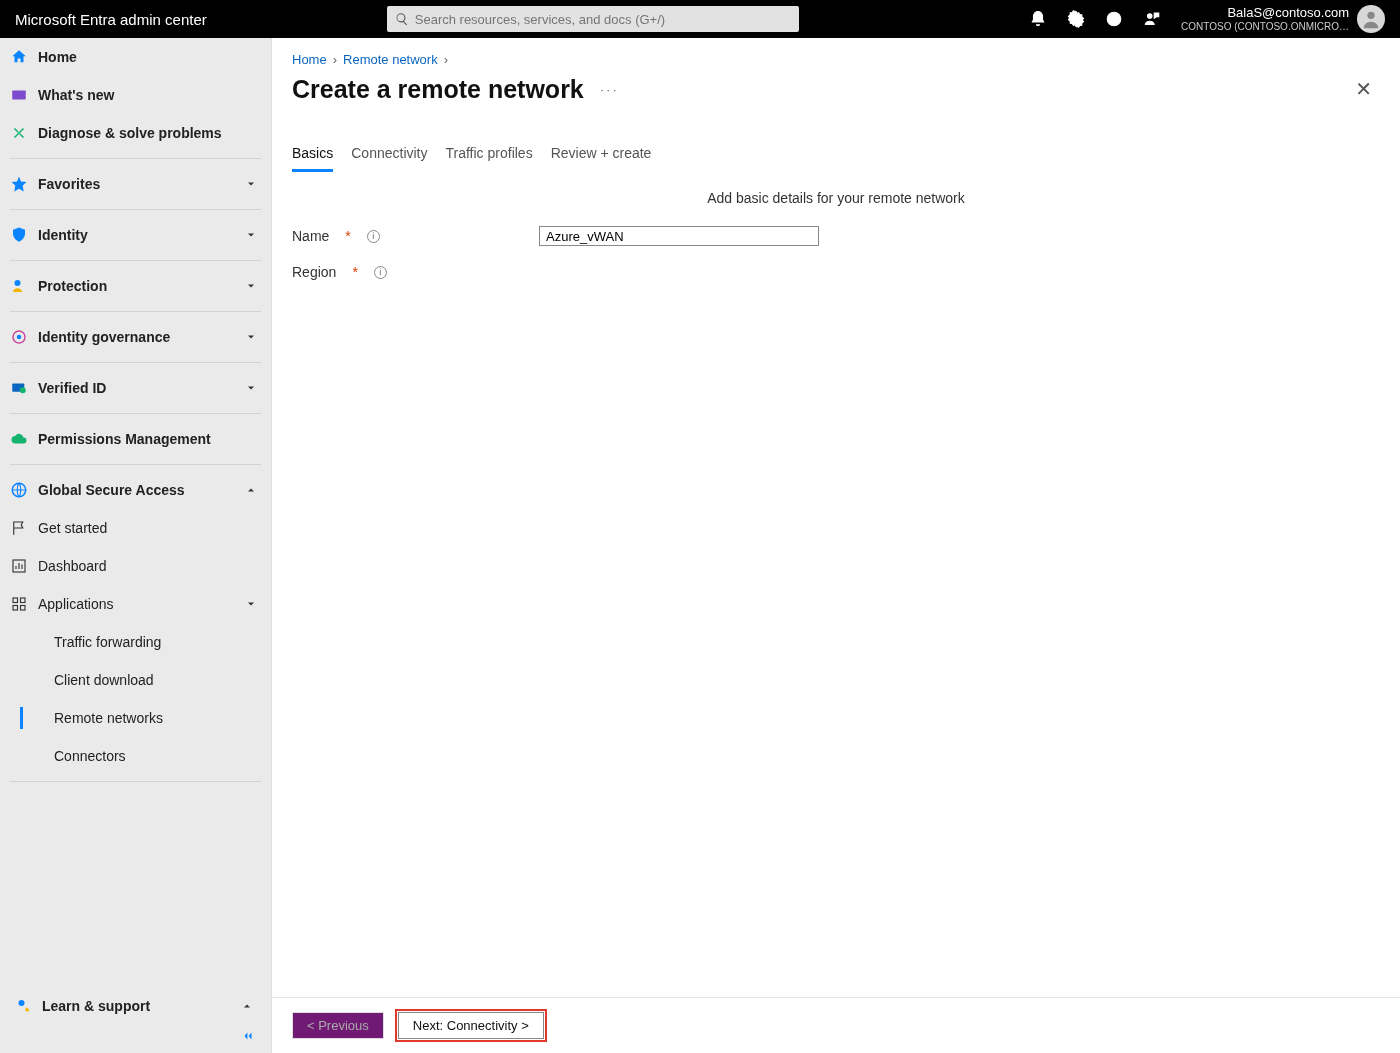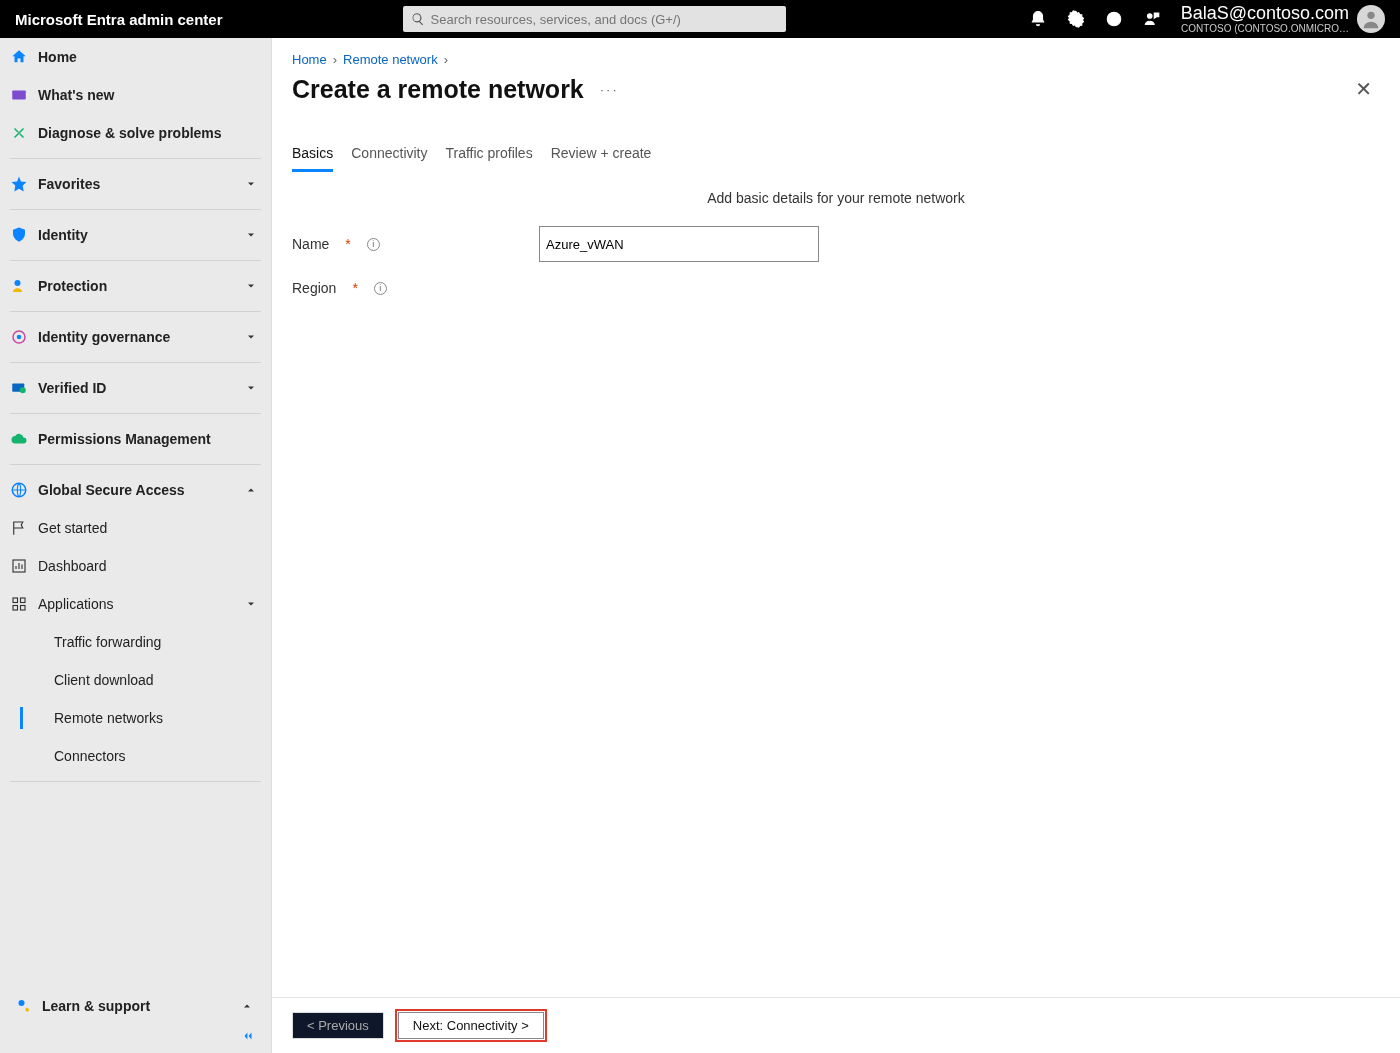--- a/index.html
+++ b/index.html
@@ -1,29 +1,29 @@
 <!DOCTYPE html>
 <html><head>
 <meta charset="utf-8">
 <style>
 * { box-sizing: border-box; margin: 0; padding: 0; font-family: "Segoe UI", Arial, sans-serif; }
 body { width: 1400px; height: 1053px; overflow: hidden; background: #fff; }
 
 
 .topbar { height: 38px; background: #000; color: #fff; display: flex; align-items: center; padding: 0 15px; }
-.topbar .brand { font-size: 15px; font-weight: 700; }
-.topbar .search-wrap { margin-left: 180px; width: 383px; }
+.topbar .brand { font-size: 15px; font-weight: 400; }
+.topbar .search-wrap { margin-left: 180px; width: 412px; }
 .topbar .search-wrap .search-box { position: relative; background: #e2e2e2; border-radius: 2px; height: 26px; display: flex; align-items: center; padding: 0 8px; }
 .topbar .search-wrap svg { width: 14px; height: 14px; margin-right: 6px; fill: #555; }
 .topbar .search-wrap input { background: transparent; border: none; outline: none; font-size: 13px; flex: 1; color: #444; }
 .topbar .right { margin-left: auto; display: flex; align-items: center; gap: 0; }
 .topbar .icon-btn { width: 38px; height: 38px; display: flex; align-items: center; justify-content: center; cursor: pointer; }
 .topbar .icon-btn svg { width: 18px; height: 18px; fill: #fff; stroke: #fff; }
 .topbar .user-block { margin-left: 10px; text-align: right; line-height: 1.1; padding-right: 8px; }
-.topbar .user-email { font-size: 18px; color: #fff; }
+.topbar .user-email { font-size: 13px; color: #fff; }
 .topbar .user-tenant { font-size: 10px; color: #ccc; text-transform: uppercase; }
 .topbar .avatar { width: 28px; height: 28px; border-radius: 50%; background: #d8d8d8; display: flex; align-items: center; justify-content: center; }
 .topbar .avatar svg { width: 22px; height: 22px; fill: #888; }
 
 
 .shell { display: flex; height: calc(1053px - 38px); }
 .sidebar { width: 272px; background: #eaeaea; border-right: 1px solid #ddd; overflow-y: auto; position: relative; display:flex; flex-direction:column;}
 .main { flex: 1; background: #fff; position: relative; display: flex; flex-direction: column; }
 
 
@@ -51,27 +51,27 @@
 .tabs { display: flex; gap: 18px; padding: 30px 20px 0; border-bottom: none; font-size: 14px;}
 .tab { color: #555; cursor: pointer; padding-bottom: 8px; }
 .tab.active { color: #111; font-weight:400; border-bottom: 3px solid #0a84ff; }
 
 .form-area { padding: 18px 20px; font-size: 14px; color: #333; }
 .form-desc { margin-bottom: 20px; text-align: center; }
 .form-row { display: flex; align-items: center; margin-bottom: 18px; }
 .form-label { width: 247px; display: flex; align-items: center; gap: 16px; text-align: center; }
 .req { color: #d83b01; }
 .info-ic { width: 13px; height: 13px; border: 1px solid #888; border-radius: 50%; display:inline-flex; align-items:center; justify-content:center; font-size:9px; color:#666; }
-.txt-input { width: 280px; height: 36px; border: 1px solid #888; padding: 2px 6px; font-size: 13px; }
+.txt-input { width: 280px; height: 20px; border: 1px solid #888; padding: 2px 6px; font-size: 13px; }
 .select-input { width: 280px; height: 24px; border: 1px solid #0a66c2; padding: 2px 6px; font-size: 13px; display:flex; align-items:center; justify-content:space-between; cursor:pointer;}
 .select-input .chev { width:11px; height:11px; fill:#333; }
 
 .footer-bar { border-top: 1px solid #e5e5e5; padding: 14px 20px; display: flex; gap: 14px; align-items: center; margin-top:auto;}
 .btn { font-size: 13px; padding: 5px 14px; cursor: pointer; }
-.btn.ghost { background: #0f172a; color: #aaa; border: 1px solid #ddd; cursor:default;}
+.btn.ghost { background: #701a75; color: #aaa; border: 1px solid #ddd; cursor:default;}
 .btn.next { background: #fff; border: 1px solid #888; color:#111; }
 .btn.next.highlight { outline: 2px solid #e03a2f; outline-offset: 1px; }
 </style>
 </head>
 <body>
 
 <div class="topbar">
   <div class="brand">Microsoft Entra admin center</div>
   <div class="search-wrap">
     <div class="search-box">

